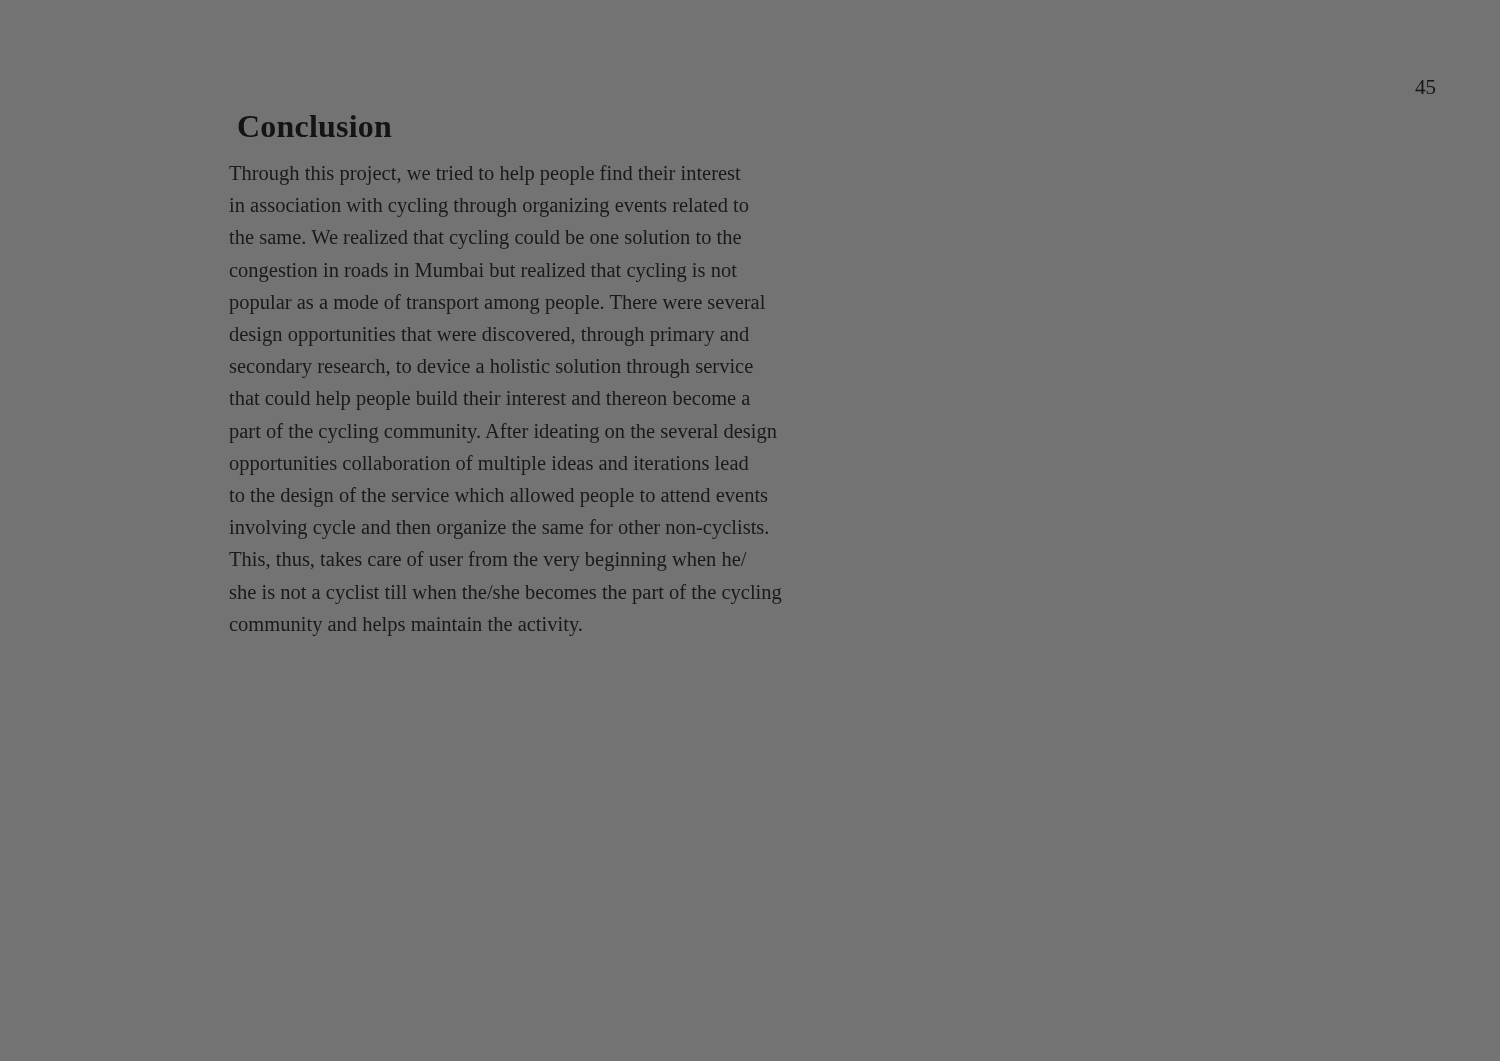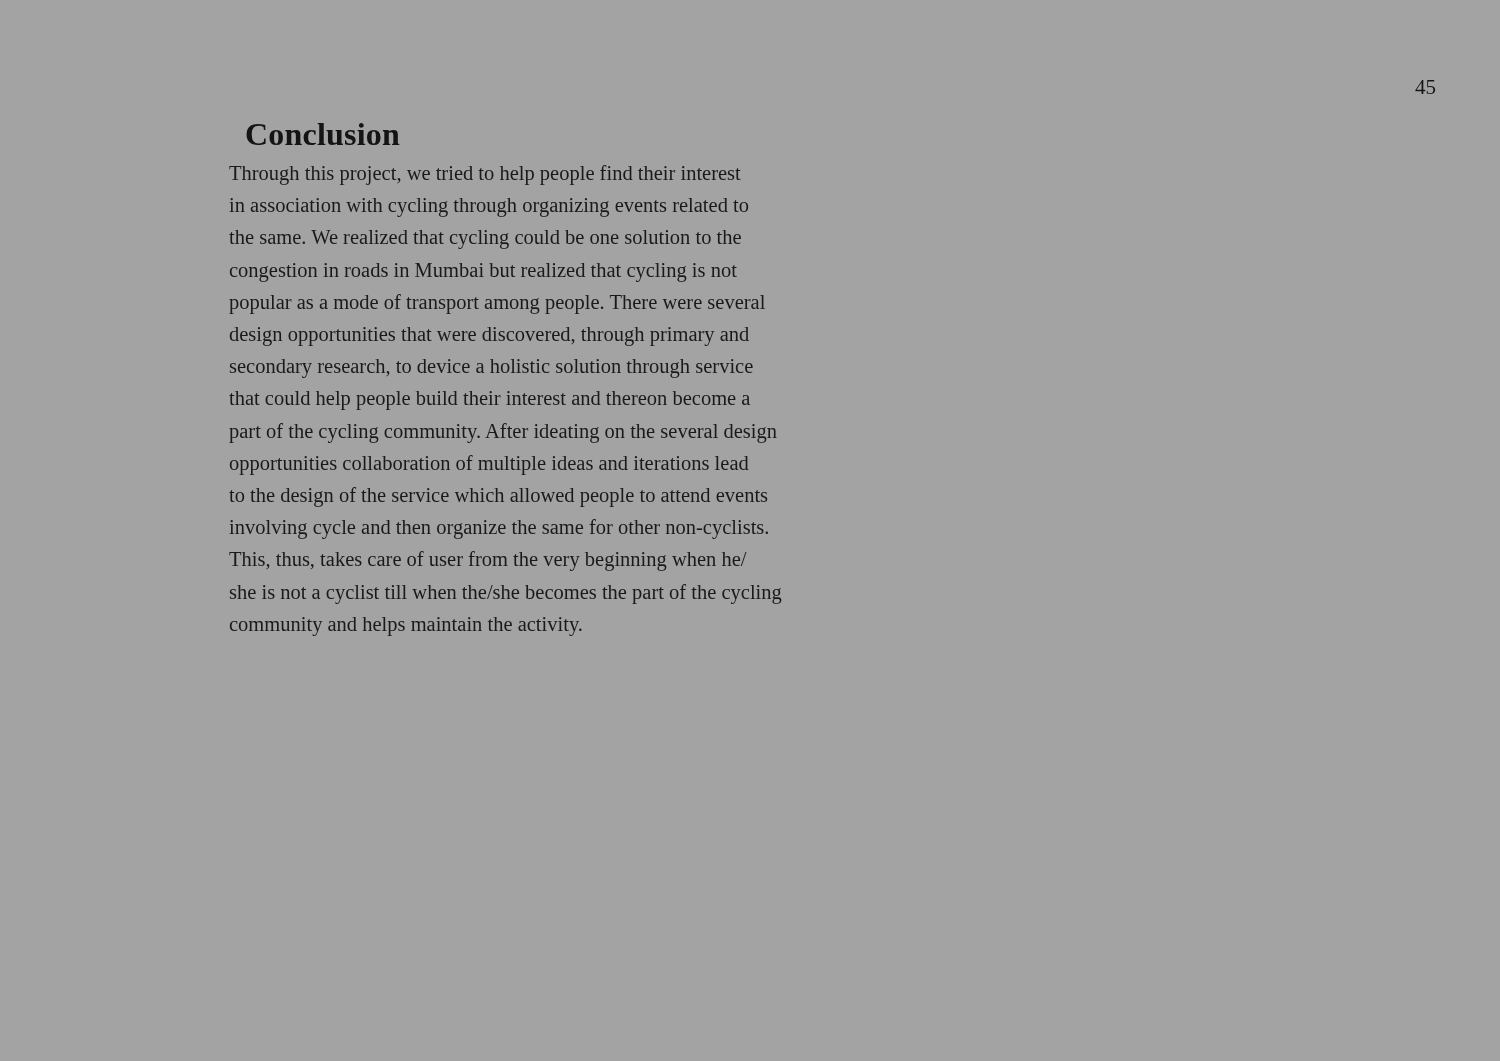--- a/index.html
+++ b/index.html
@@ -4,38 +4,38 @@
 <style>
   html, body {
     margin: 0;
     padding: 0;
     background: #ffffff;
   }
   .page {
     position: relative;
     width: 1500px;
     height: 1061px;
-    background: #a3a3a3;
+    background: #737373;
     overflow: hidden;
     font-family: "Liberation Serif", serif;
     color: #161616;
   }
   .page-number {
     position: absolute;
     top: 77px;
     right: 64px;
     font-size: 21px;
     line-height: 1;
     color: #161616;
   }
   .heading {
     position: absolute;
     left: 229px;
     top: 100px;
-    margin: 16px;
+    margin: 8px;
     font-size: 32px;
     font-weight: 700;
     line-height: 1.15;
     letter-spacing: 0.2px;
     color: #141414;
   }
   .body-paragraph {
     position: absolute;
     left: 229px;
     top: 157px;

